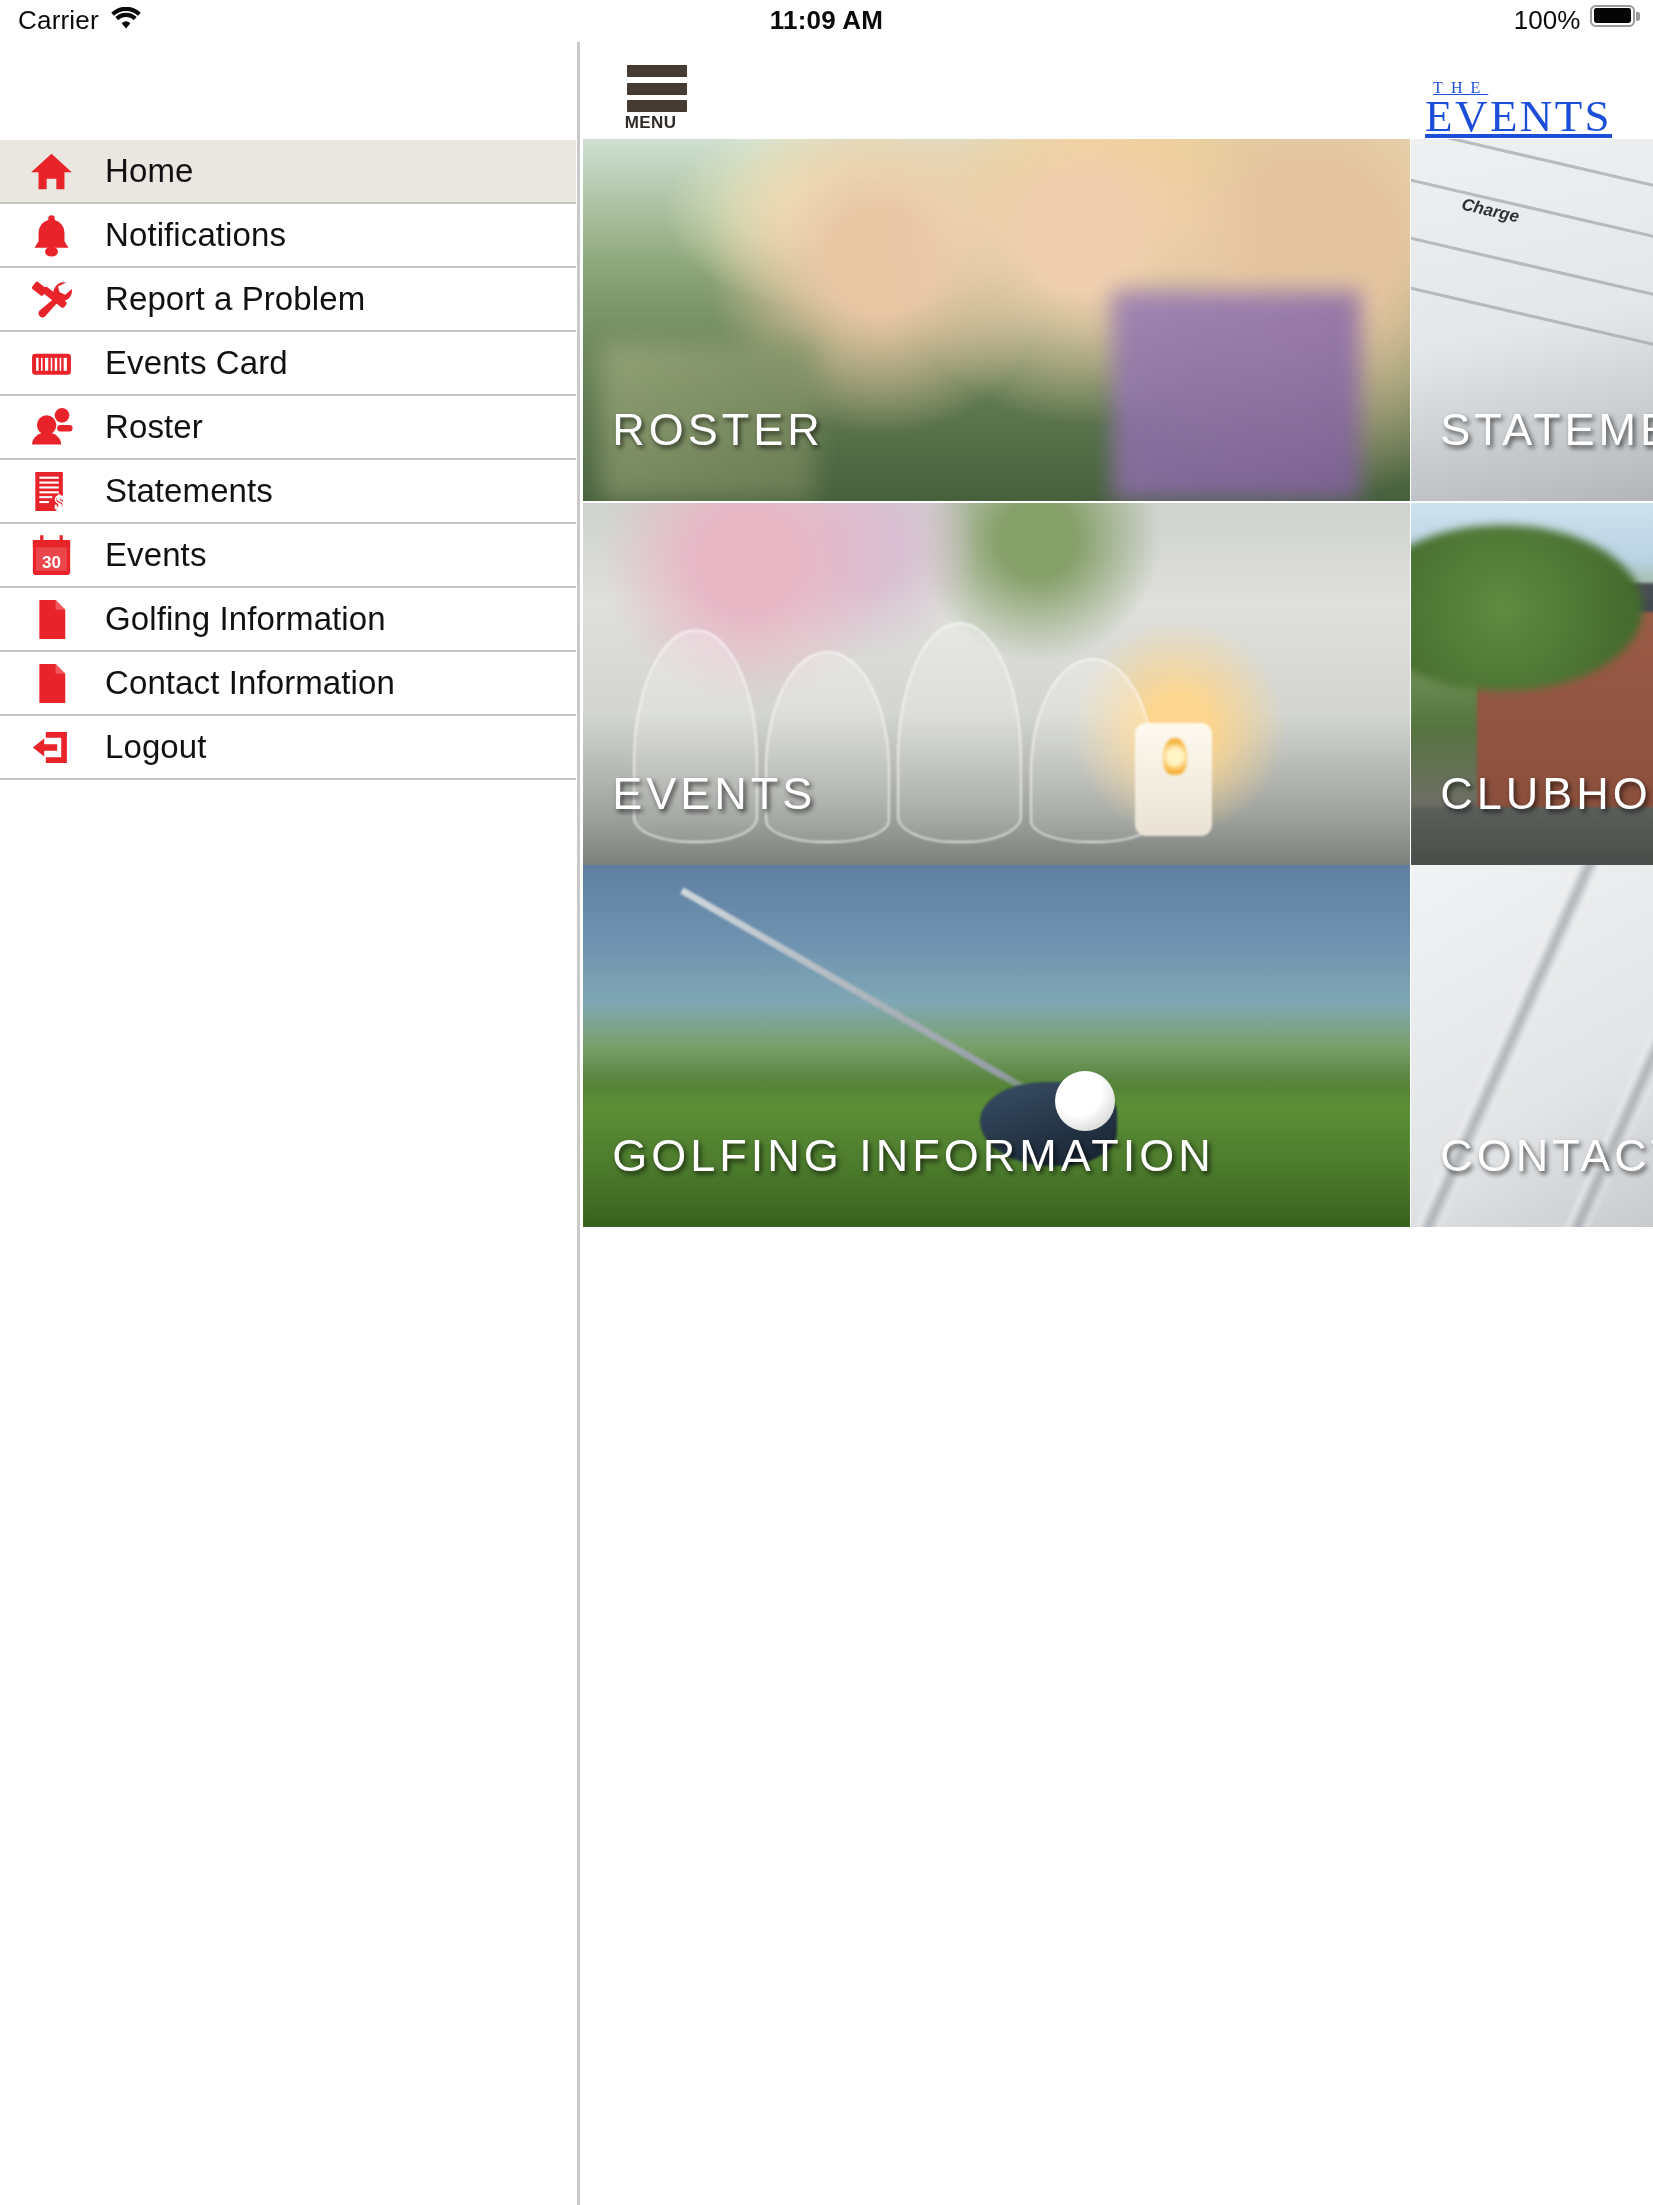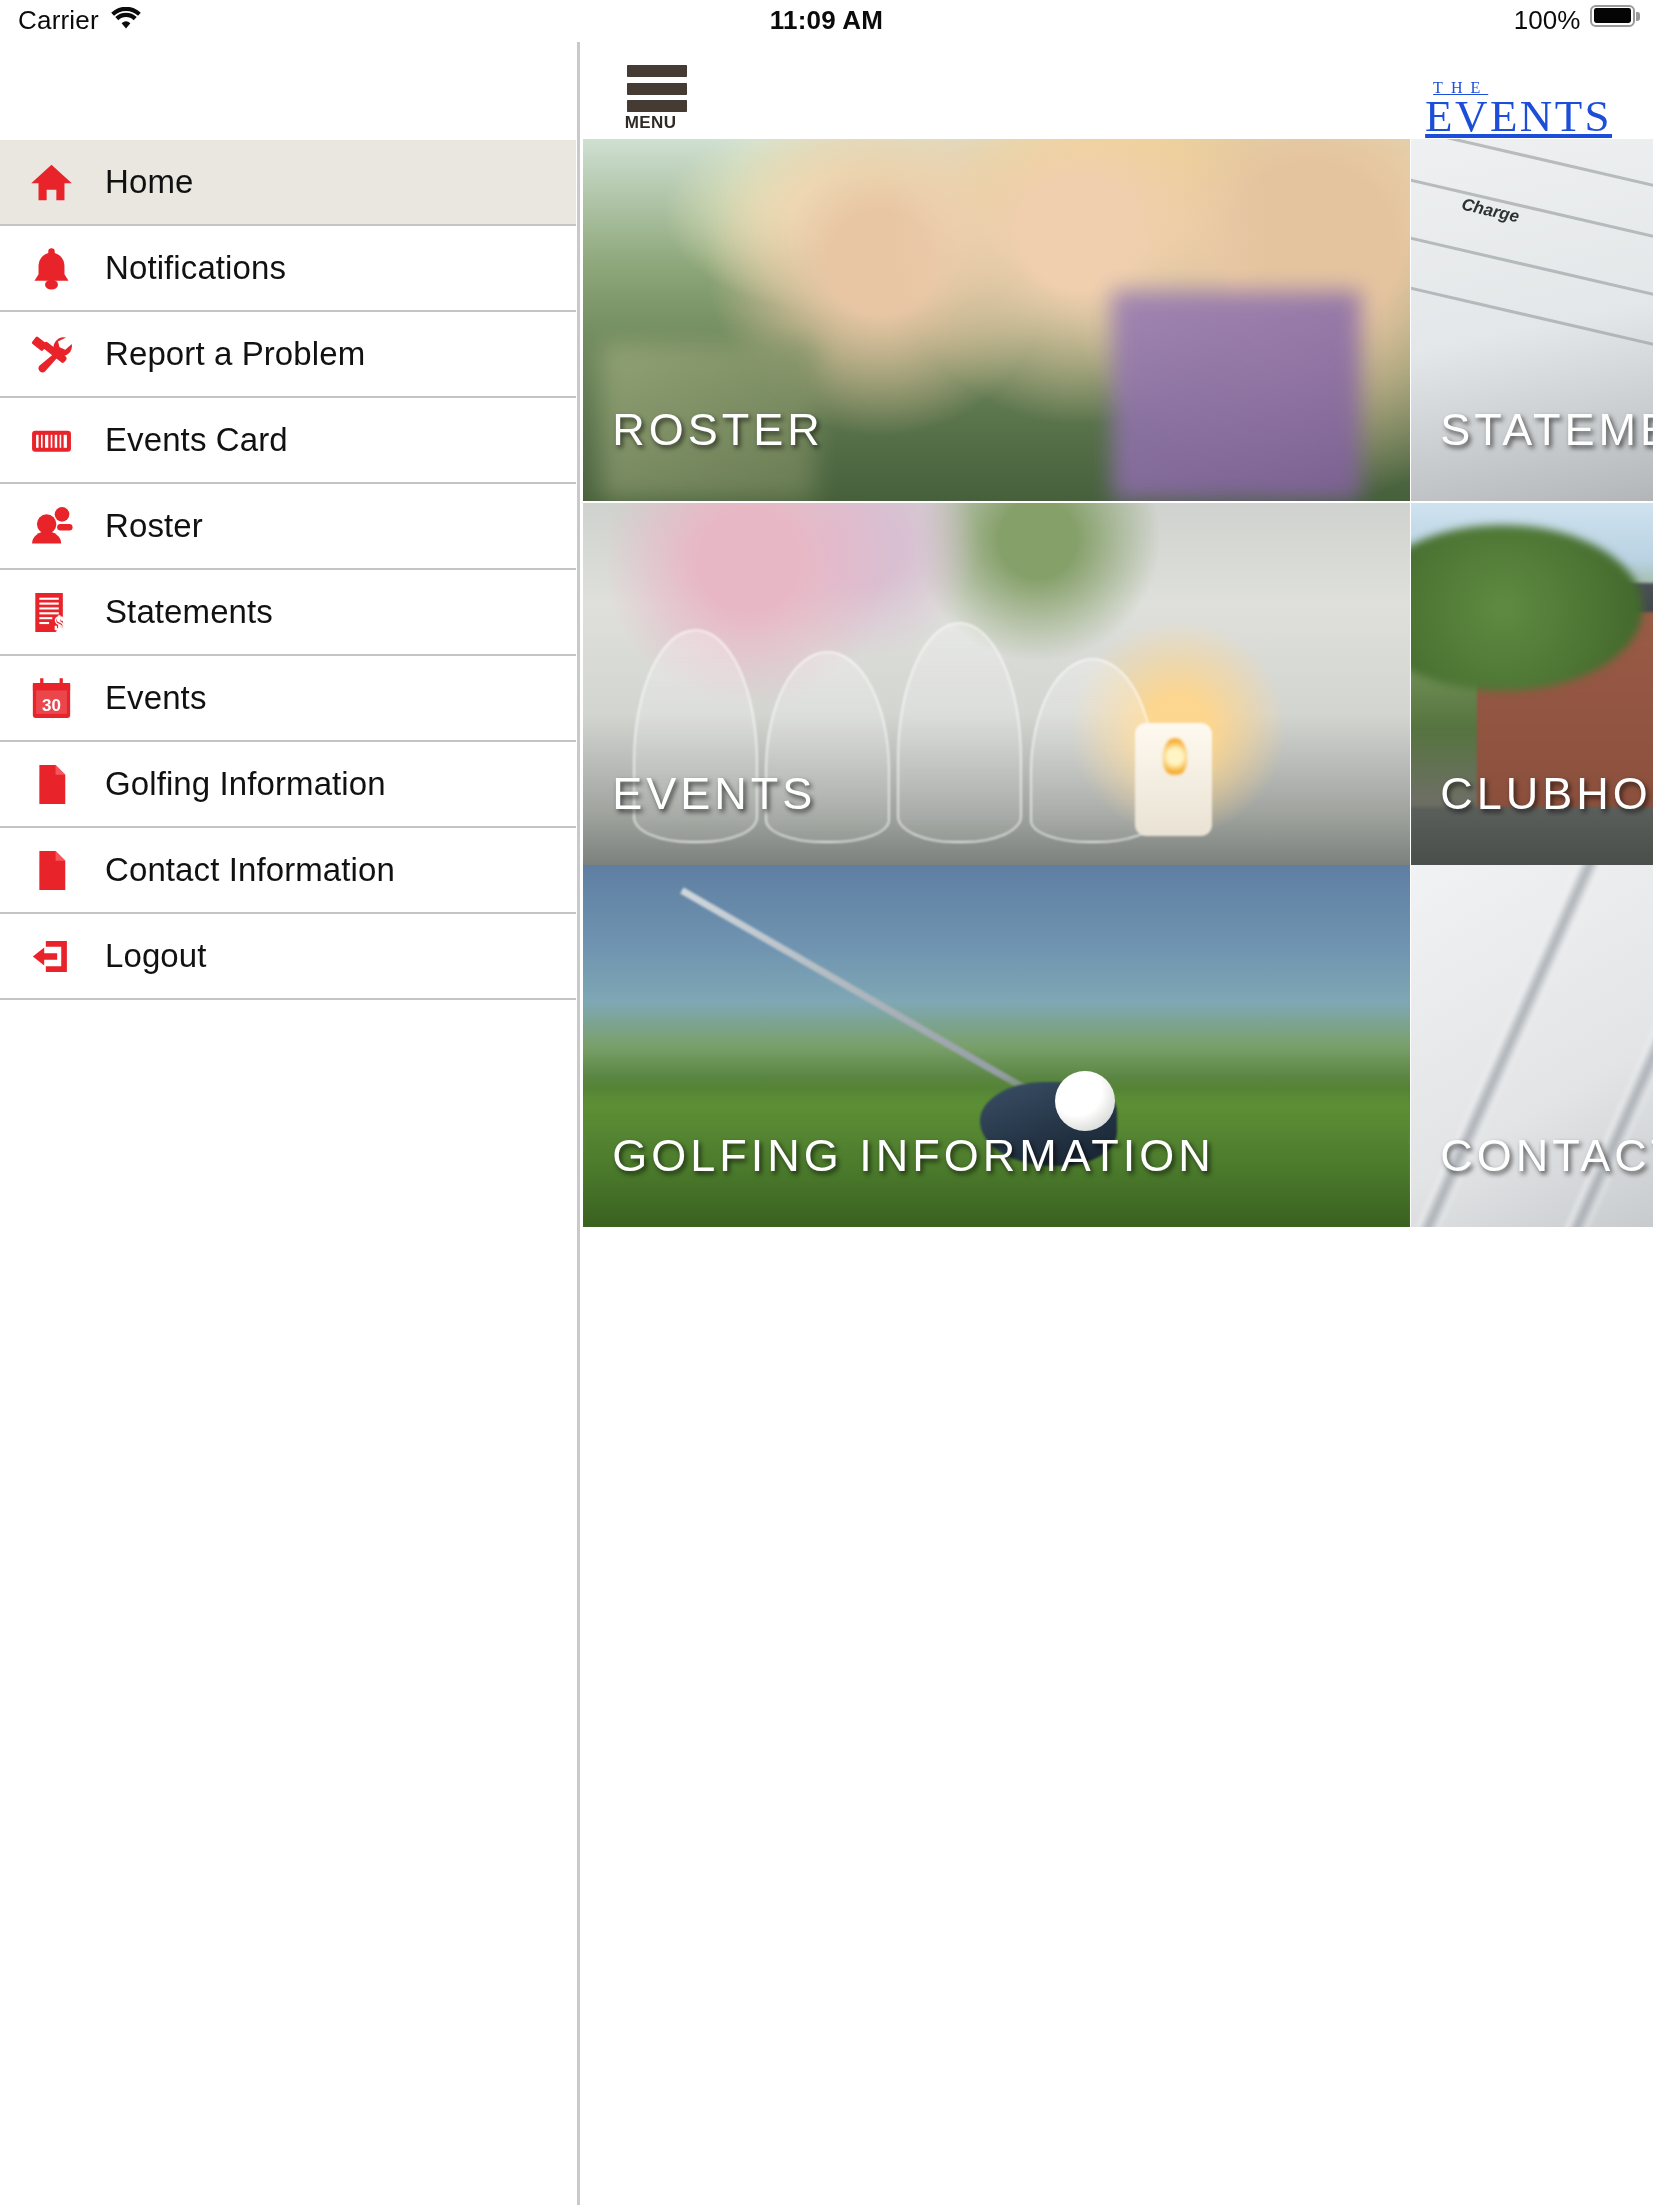--- a/index.html
+++ b/index.html
@@ -65,21 +65,21 @@
     width: 580px; height: 2163px;
     background: #ffffff;
     z-index: 30;
     border-right: 3.2px solid #c9c9c9;
     box-sizing: border-box;
   }
   .menu-list { position: absolute; left: 0; top: 98px; width: 576px; }
   .menu-item {
     position: relative;
     display: flex; align-items: center;
-    height: 86px;
+    height: 64px;
     box-sizing: border-box;
     border-bottom: 2.4px solid #c4c4c4;
     background: #ffffff;
     padding-left: 21px;
   }
   .menu-item.active { background: #eae6e0; }
   .menu-icon {
     width: 60px; min-width: 60px; height: 60px;
     display: flex; align-items: center; justify-content: center;
     margin-right: 24px;

